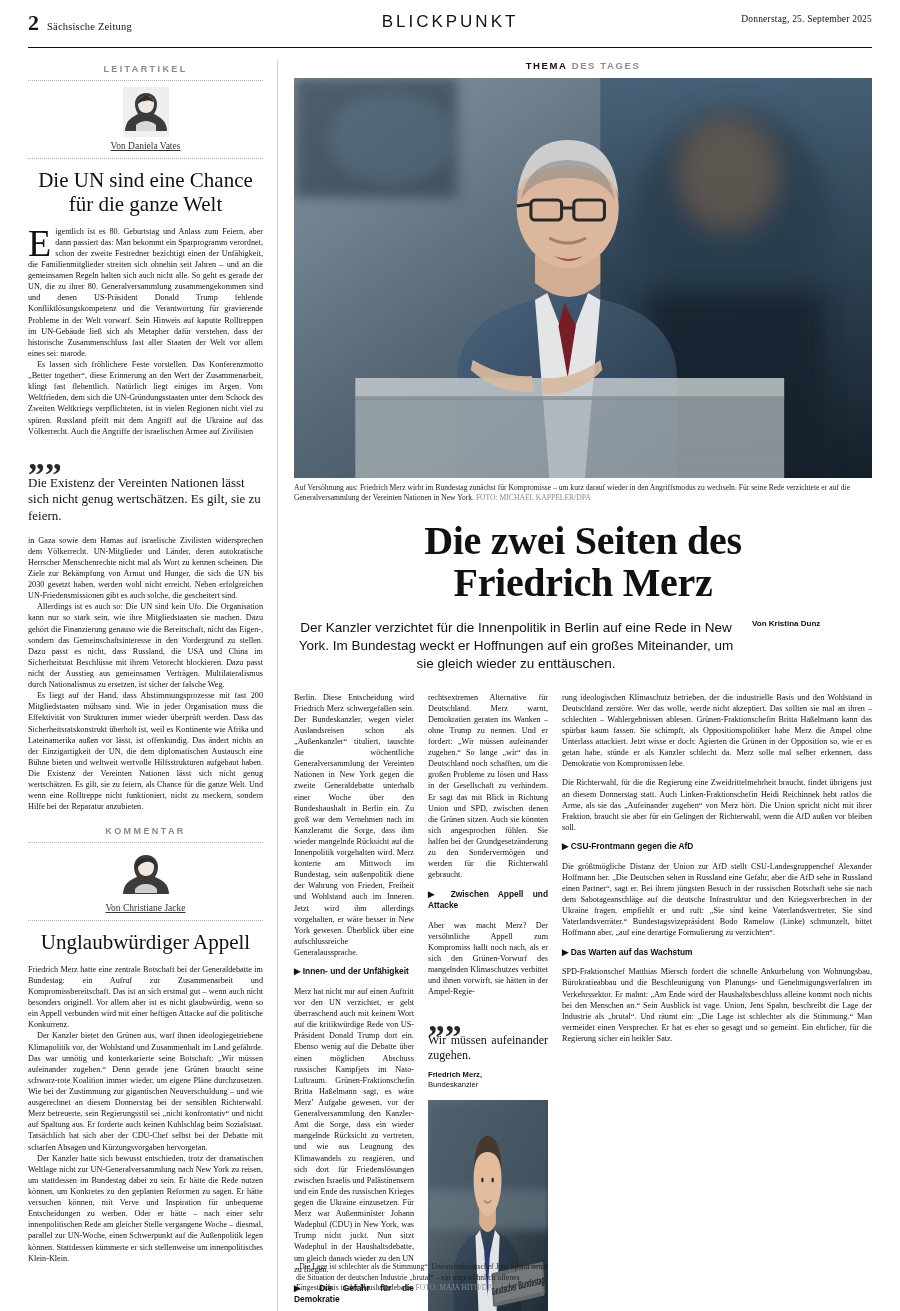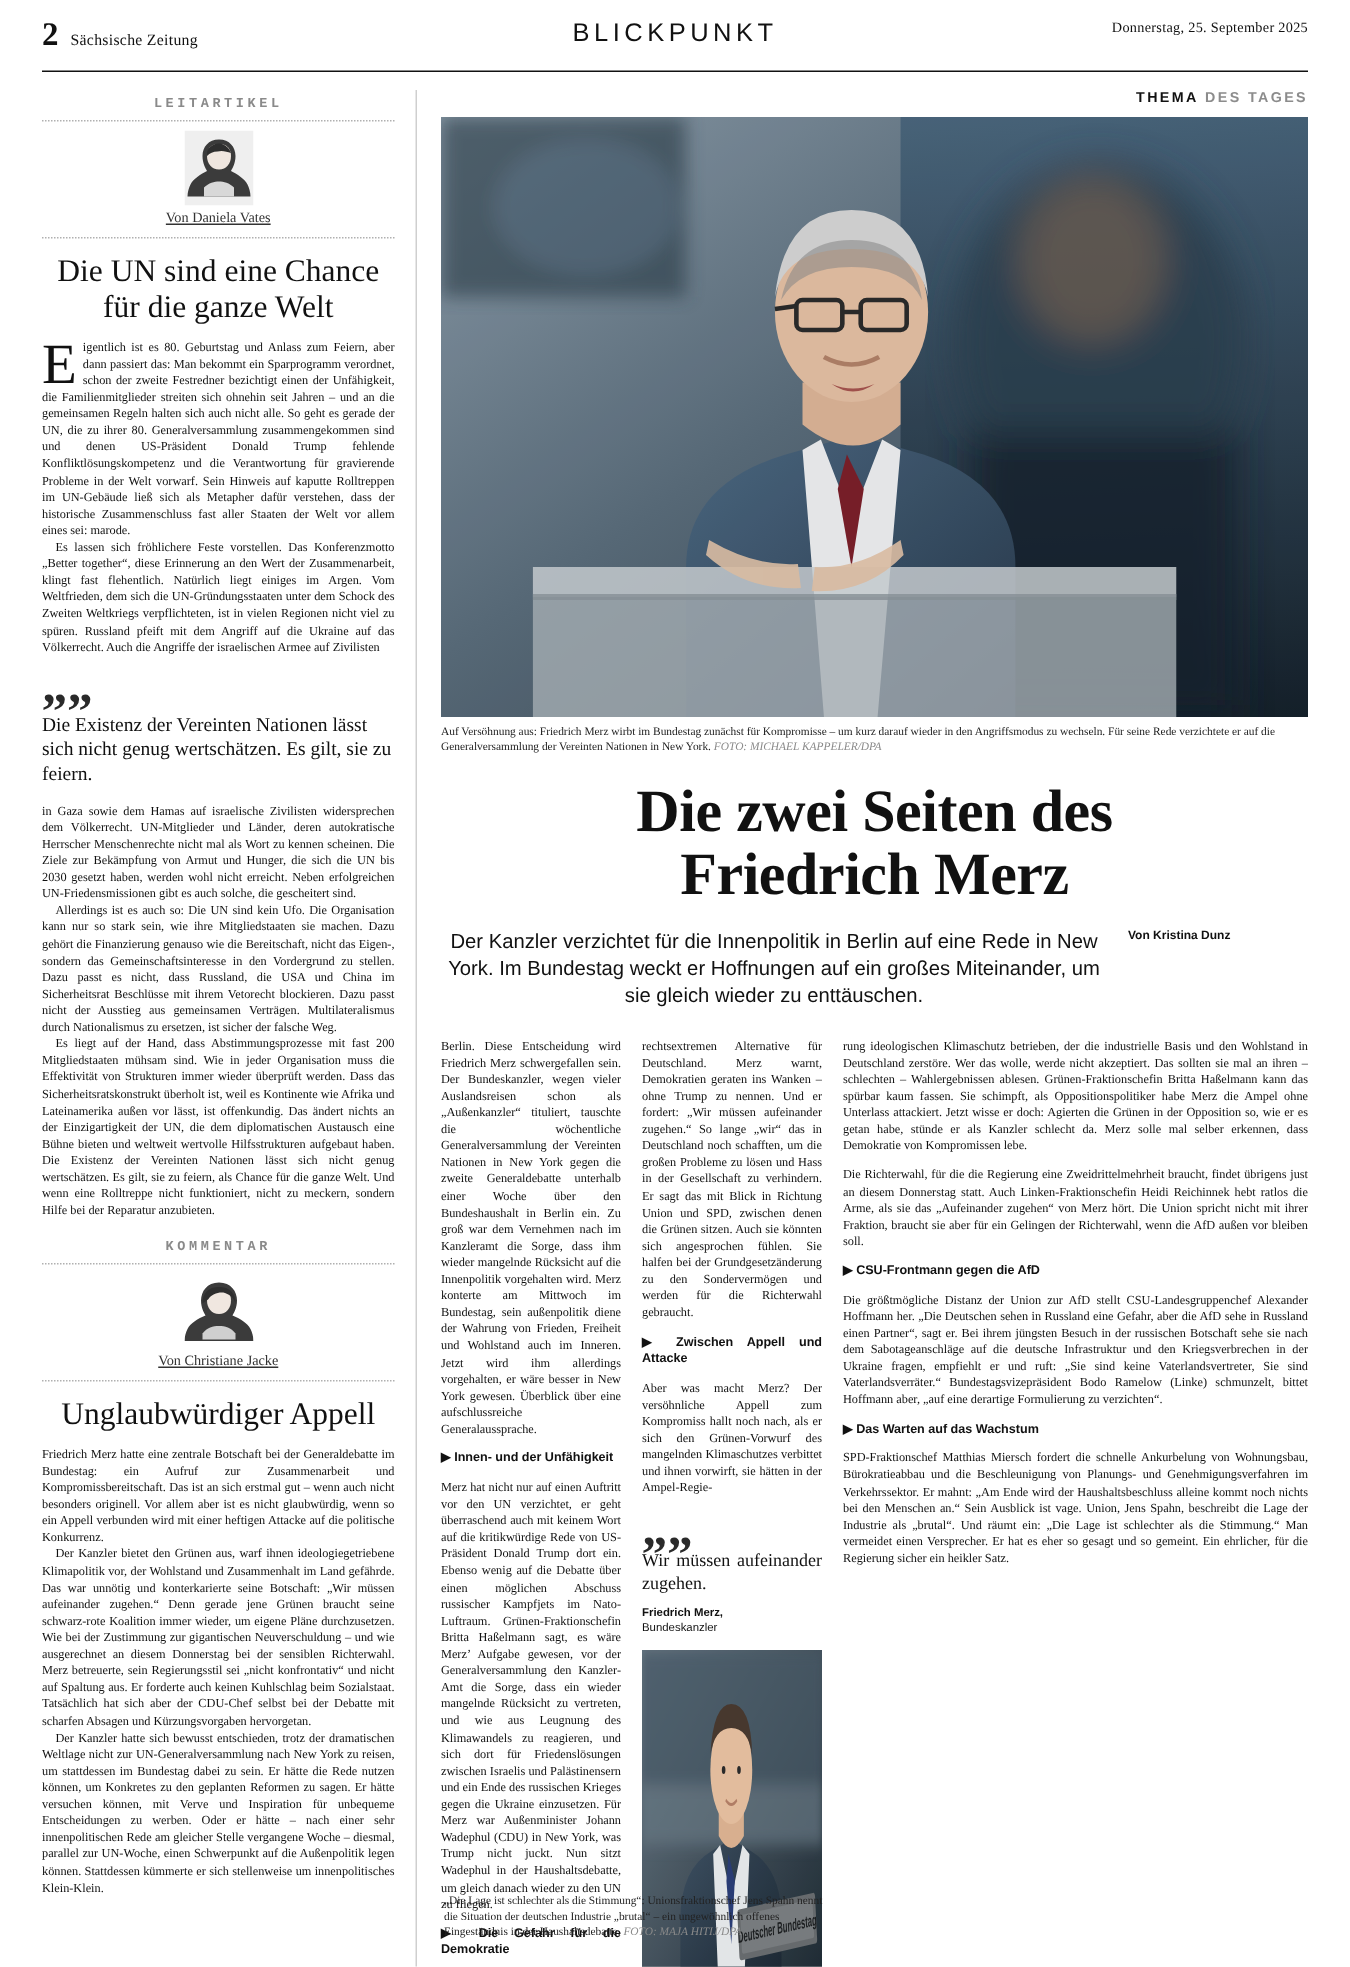--- a/index.html
+++ b/index.html
@@ -21,21 +21,21 @@
   .mh-paper { font-size:10.5px; letter-spacing:.2px; }
   .mh-center { position:absolute; left:0; right:0; top:12px; text-align:center;
     font-family:"Liberation Sans", sans-serif; font-size:17px; letter-spacing:3px; }
   .mh-right { position:absolute; right:0; top:14px; font-size:9.5px; letter-spacing:.2px; }
 
   
   .cols { display:flex; margin-top:12px; }
   .col-left { width:250px; padding-right:14px; border-right:1px solid #cfcfcf; }
   .col-right { flex:1; padding-left:16px; }
   .section-kicker {
-    font-family:Liberation Mono, monospace;
+    font-family:Liberation Sans, sans-serif;
     font-size:9px; font-weight:700; letter-spacing:2.4px;
     color:#8a8a8a; text-align:center; padding:4px 0 6px;
   }
   .dotted { border-top:1px dotted #b0b0b0; }
   .author-block { text-align:center; padding:6px 0 2px; }
   .author-portrait { width:46px; height:50px; margin:0 auto; display:block; }
   .author-name { font-size:9.5px; color:#333; padding:4px 0 5px;text-decoration:underline; }
   .headline-left {
     font-family:Liberation Serif, serif;
     font-size:21px; line-height:1.16; text-align:center;
@@ -47,28 +47,28 @@
   .dropcap {
     float:left; font-size:38px; line-height:30px; font-weight:400;
     padding:2px 4px 0 0; font-family:"Liberation Serif", serif;
   }
   .pullquote { margin:12px 0 10px; }
   .quote-mark { font-family:"Liberation Serif", serif; font-size:34px; line-height:18px;
     color:#2a2a2a; font-weight:700; }
   .pullquote-text { font-size:13px; line-height:1.28; margin-top:8px; }
 
   
-  .thema-bar { text-align:right; font-family:"Liberation Sans", sans-serif;
+  .thema-bar { text-align:center; font-family:"Liberation Sans", sans-serif;
     font-size:9.5px; letter-spacing:1.6px; margin-bottom:7px; }
   .thema-bar b { font-weight:700; }
   .thema-bar span { color:#8c8c8c; font-weight:700; }
 
   .lead-photo { width:100%; height:400px; position:relative; overflow:hidden; background:#25303a; }
   .caption { font-size:7.6px; line-height:1.35; color:#222; padding:5px 0 0; }
-  .caption .credit { color:#8a8a8a;font-style:italic; }
+  .caption .credit { color:#8a8a8a; }
 
   .main-headline {
     font-family:"Liberation Serif", serif;
     font-weight:700; font-size:40px; line-height:1.07;
     text-align:center; margin:16px 0 14px; letter-spacing:-0.3px;
   }
 
   .subgrid { display:flex; gap:14px; }
   .sg-col { font-size:8.2px; line-height:1.355; text-align:justify; hyphens:auto; }
   .byline { font-family:"Liberation Sans", sans-serif; font-size:8px; font-weight:700; margin-bottom:6px; }

